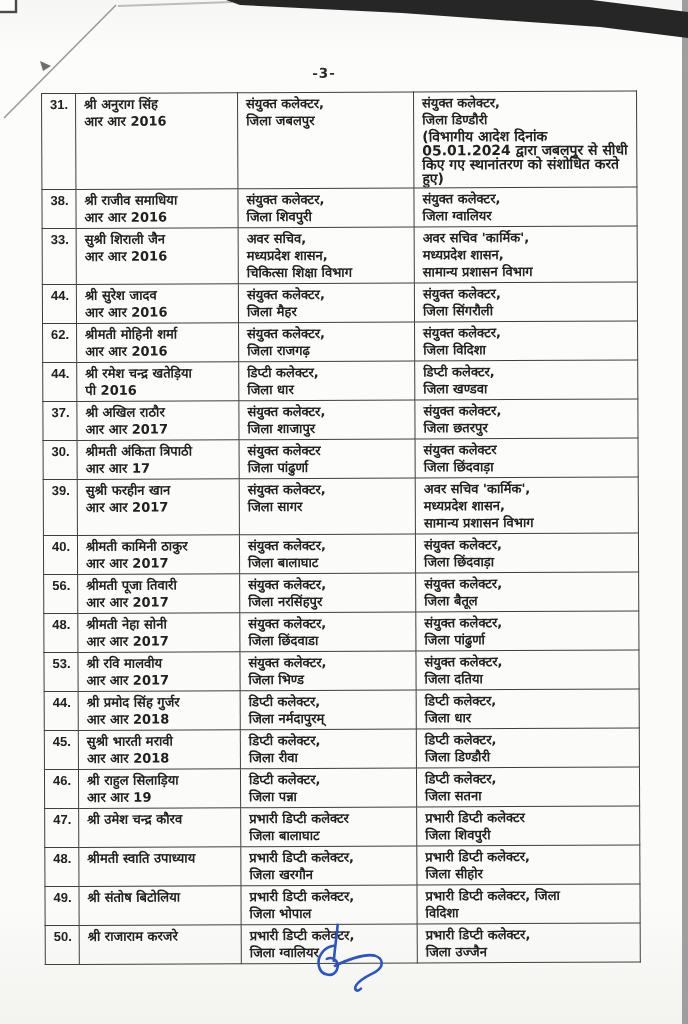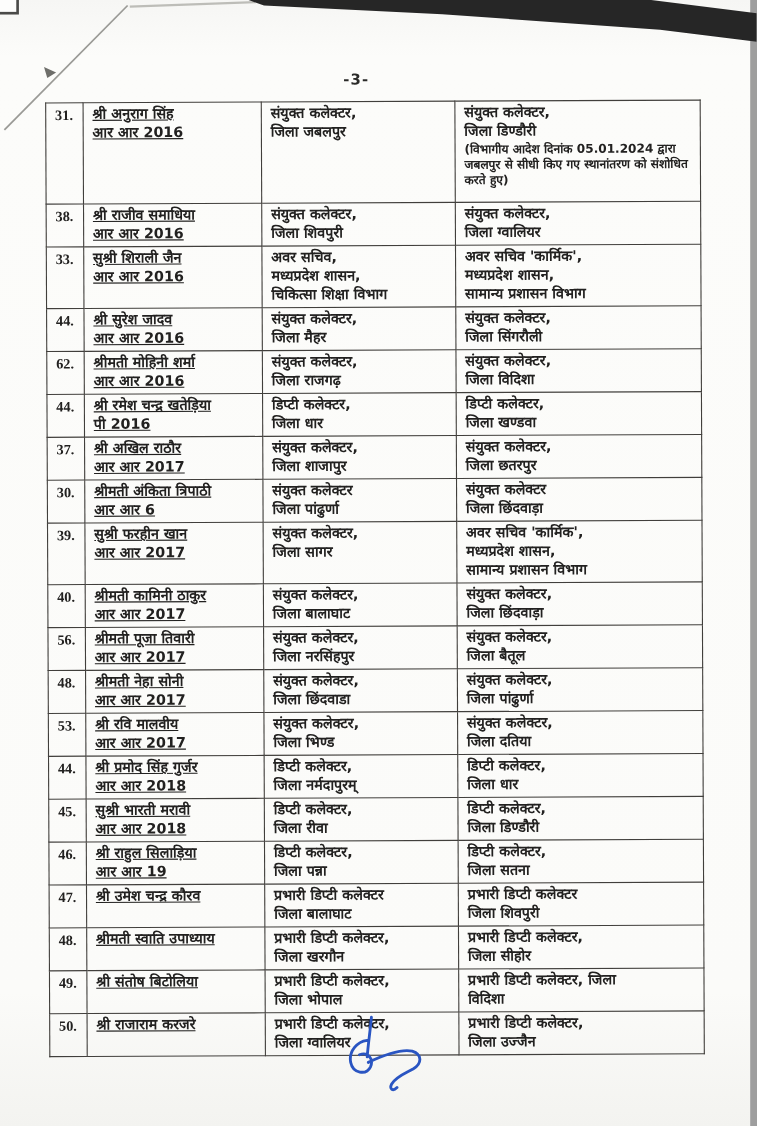--- a/index.html
+++ b/index.html
@@ -29,24 +29,24 @@
   }
   table.doc-table td{
     border:1.3px solid #413f3c;
     vertical-align:top;
     padding:2px 6px 2px 8px;
     font-size:13px;line-height:17px;font-weight:600;
     overflow:hidden;
   }
   tr.doc-row{height:37px;}
   tr.doc-row.tall{height:92px;}
-  td.c-sno{font-size:13.5px;font-weight:700;padding-left:7px;font-family:Liberation Serif, serif;}
-  td.c-name{padding-left:10px;text-decoration:underline;}
+  td.c-sno{font-size:13.5px;font-weight:700;padding-left:7px;font-family:Liberation Sans, sans-serif;}
+  td.c-name{padding-left:10px;}
   .cell-line{white-space:nowrap;}
-  .cell-note{font-size:11px;line-height:14px;font-weight:700;white-space:normal;margin-top:1px;}
+  .cell-note{font-size:14px;line-height:14px;font-weight:700;white-space:normal;margin-top:1px;}
   .signature-wrap{position:absolute;left:296px;top:922px;}
 </style>
 </head>
 <body>
 
 <div class="paper"></div>
 
 <svg class="artifacts" width="688" height="1024" viewBox="0 0 688 1024">
   <line x1="118" y1="6" x2="232" y2="2" stroke="#bdbdb8" stroke-width="2"></line>
   <polygon points="226,0 592,0 688,12 688,38 600,27 402,13 240,5" fill="#262626"></polygon>
@@ -188,21 +188,21 @@
             <div class="cell-line">संयुक्त कलेक्टर,</div>
             <div class="cell-line">जिला छतरपुर</div>
           </td>
         </tr>
         <tr class="doc-row">
           <td class="c-sno">
             <div class="cell-line">30.</div>
           </td>
           <td class="c-name">
             <div class="cell-line">श्रीमती अंकिता त्रिपाठी</div>
-            <div class="cell-line">आर आर 6</div>
+            <div class="cell-line">आर आर 17</div>
           </td>
           <td class="c-from">
             <div class="cell-line">संयुक्त कलेक्टर</div>
             <div class="cell-line">जिला पांढुर्णा</div>
           </td>
           <td class="c-to">
             <div class="cell-line">संयुक्त कलेक्टर</div>
             <div class="cell-line">जिला छिंदवाड़ा</div>
           </td>
         </tr>

